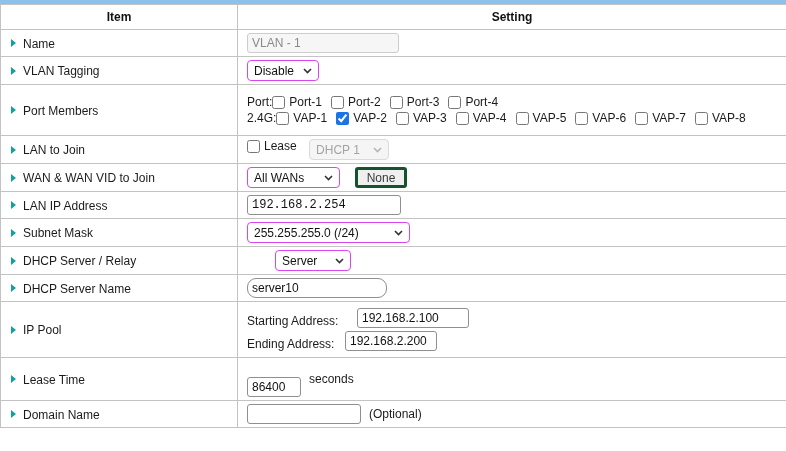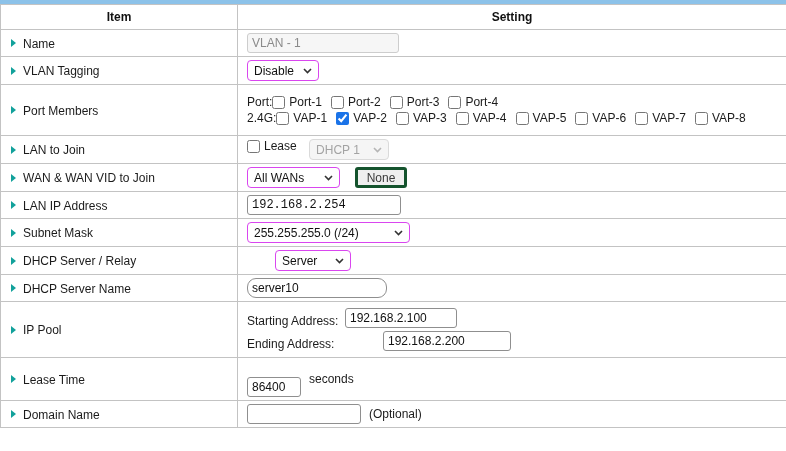--- a/index.html
+++ b/index.html
@@ -199,25 +199,25 @@
   <tr>
     <td class="item"><span class="arrow"></span><span class="item-label">DHCP Server Name</span></td>
     <td class="setting"><input class="inp" style="width: 140px; border-radius: 9px;" value="server10"></td>
   </tr>
 
   <tr class="taller">
     <td class="item"><span class="arrow"></span><span class="item-label">IP Pool</span></td>
     <td class="setting">
       <div class="pool-line">
         <span class="pool-label">Starting Address:</span>
-        <input class="inp" style="width: 112px;" value="192.168.2.100">
+        <input class="inp" style="width: 112px; margin-left: 12px;" value="192.168.2.100">
       </div>
       <div class="pool-line">
         <span class="pool-label">Ending Address:</span>
-        <input class="inp" style="width: 128px; margin-left: 38px;" value="192.168.2.200">
+        <input class="inp" style="width: 92px;" value="192.168.2.200">
       </div>
     </td>
   </tr>
 
   <tr>
     <td class="item"><span class="arrow"></span><span class="item-label">Lease Time</span></td>
     <td class="setting">
       <input class="inp" style="width: 54px; margin-top: 16px;" value="86400"><span class="suffix">seconds</span>
     </td>
   </tr>

